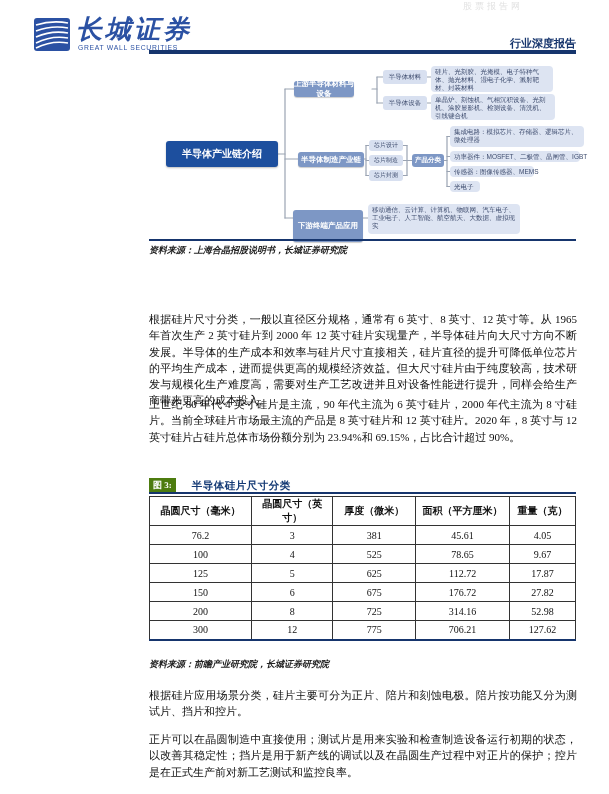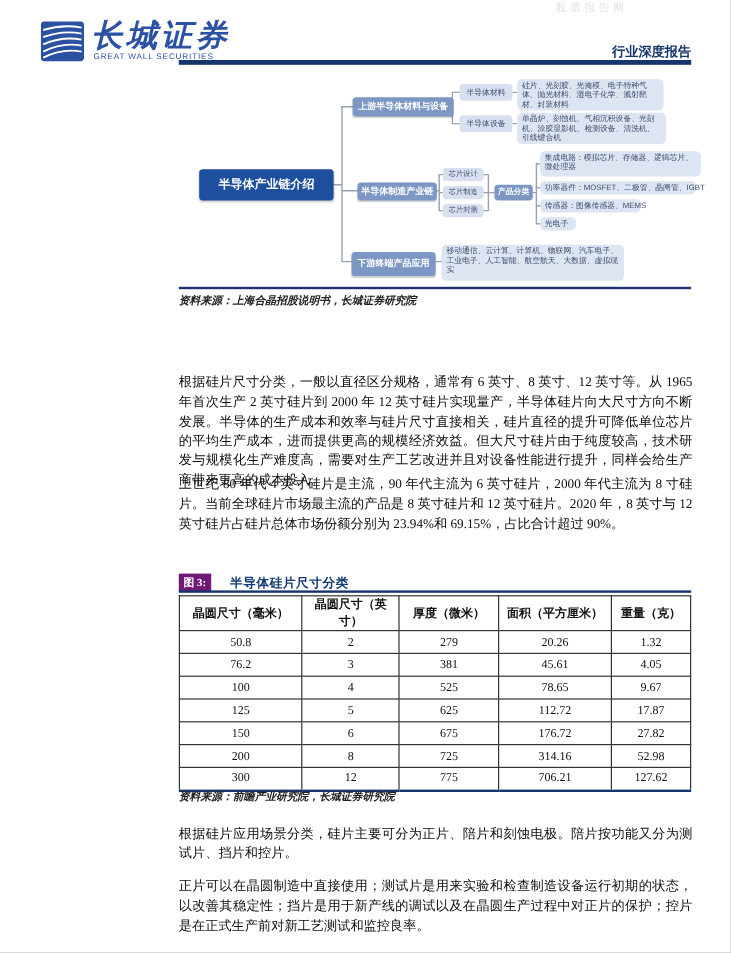--- a/index.html
+++ b/index.html
@@ -13,23 +13,23 @@
   .watermark { position:absolute; left:463px; top:0px; font-size:9px; letter-spacing:3px; color:#e2e2e2; }
   .report-type { position:absolute; right:33px; top:36px; font-size:11px; font-weight:bold; color:#16356d; }
   .header-rule { position:absolute; left:149px; top:50px; width:427px; height:4px; background:#16356d; }
 
   
   .diagram { position:absolute; left:149px; top:58px; width:427px; height:181px; }
   .diagram svg.connectors { position:absolute; left:0; top:0; }
   .node { position:absolute; display:flex; align-items:center; justify-content:center; text-align:center; font-family:"Liberation Sans","DejaVu Sans",sans-serif; }
   .node-root { left:17px; top:83px; width:112px; height:26px; background:#1d4f9e; color:#fff; font-weight:bold; font-size:10px; border-radius:3px; box-shadow:0 1px 2px rgba(0,0,0,.25); }
   .node-branch { background:#7d97c5; color:#fff; font-weight:bold; font-size:7.5px; border-radius:3px; box-shadow:0 1px 1px rgba(0,0,0,.2); }
-  .node-b1 { left:145px; top:23px; width:84px; height:16px; }
+  .node-b1 { left:145px; top:23px; width:60px; height:16px; }
   .node-b2 { left:149px; top:94px; width:66px; height:15px; }
-  .node-b3 { left:144px; top:152px; width:70px; height:20px; }
+  .node-b3 { left:144px; top:152px; width:70px; height:32px; }
   .node-small { background:#d8e0f0; color:#3e4c6e; font-size:6.5px; border-radius:3px; }
   .node-mat   { left:234px; top:12px; width:44px; height:14px; }
   .node-equip { left:234px; top:38px; width:44px; height:14px; }
   .node-chip1 { left:220px; top:82px;  width:34px; height:11px; font-size:6px; }
   .node-chip2 { left:220px; top:97px;  width:34px; height:11px; font-size:6px; }
   .node-chip3 { left:220px; top:112px; width:34px; height:11px; font-size:6px; }
   .node-prodcat { left:263px; top:96px; width:32px; height:13px; background:#7d97c5; color:#fff; font-size:6.5px; font-weight:bold; border-radius:3px; }
   .leaf { position:absolute; background:#dde4f2; color:#3e4c6e; font-size:6.5px; line-height:8px; border-radius:4px; padding:2px 4px; font-family:"Liberation Sans","DejaVu Sans",sans-serif; text-align:left; }
   .leaf-mat   { left:282px; top:8px;  width:122px; height:26px; }
   .leaf-equip { left:282px; top:36px; width:124px; height:26px; }
@@ -50,21 +50,21 @@
   .sec-title { font-size:17px; font-weight:bold; margin-left:14px; letter-spacing:1px; }
 
   .para { position:absolute; left:149px; width:428px; font-size:11px; line-height:16.3px; text-align:justify; color:#0d0d0d; }
   .p1 { top:311px; }
   .p2 { top:396px; }
   .p3 { top:687px; }
   .p4 { top:731px; }
 
   
   .fig3-head { position:absolute; left:149px; top:478px; display:flex; align-items:center; }
-  .fig3-label { background:#701a75; color:#fff; font-size:9px; font-weight:bold; padding:1px 4px; }
+  .fig3-label { background:#4d7c0f; color:#fff; font-size:9px; font-weight:bold; padding:1px 4px; }
   .fig3-title { color:#143a75; font-size:10.5px; font-weight:bold; margin-left:16px; letter-spacing:0.5px; }
   .fig3-rule { position:absolute; left:149px; top:492px; width:427px; height:2px; background:#16356d; }
   .size-table { position:absolute; left:149px; top:496px; width:427px; border-collapse:collapse; table-layout:fixed; }
   .size-table th, .size-table td { border:1px solid #333; text-align:center; font-size:10px; color:#111; }
   .size-table th { height:22px; font-weight:bold; }
   .size-table td { height:19px; }
   .size-table tr:last-child td { border-bottom:2px solid #16356d; }
   .col-mm { width:24%; } .col-inch { width:19%; } .col-th { width:19.5%; } .col-area { width:22%; } .col-wt { width:15.5%; }
 </style>
 </head>
@@ -165,27 +165,20 @@
       <tr>
         <th>晶圆尺寸（毫米）</th>
         <th>晶圆尺寸（英寸）</th>
         <th>厚度（微米）</th>
         <th>面积（平方厘米）</th>
         <th>重量（克）</th>
       </tr>
     </thead>
     <tbody>
       <tr>
-        <td>50.8</td>
-        <td>2</td>
-        <td>279</td>
-        <td>20.26</td>
-        <td>1.32</td>
-      </tr>
-      <tr>
         <td>76.2</td>
         <td>3</td>
         <td>381</td>
         <td>45.61</td>
         <td>4.05</td>
       </tr>
       <tr>
         <td>100</td>
         <td>4</td>
         <td>525</td>

